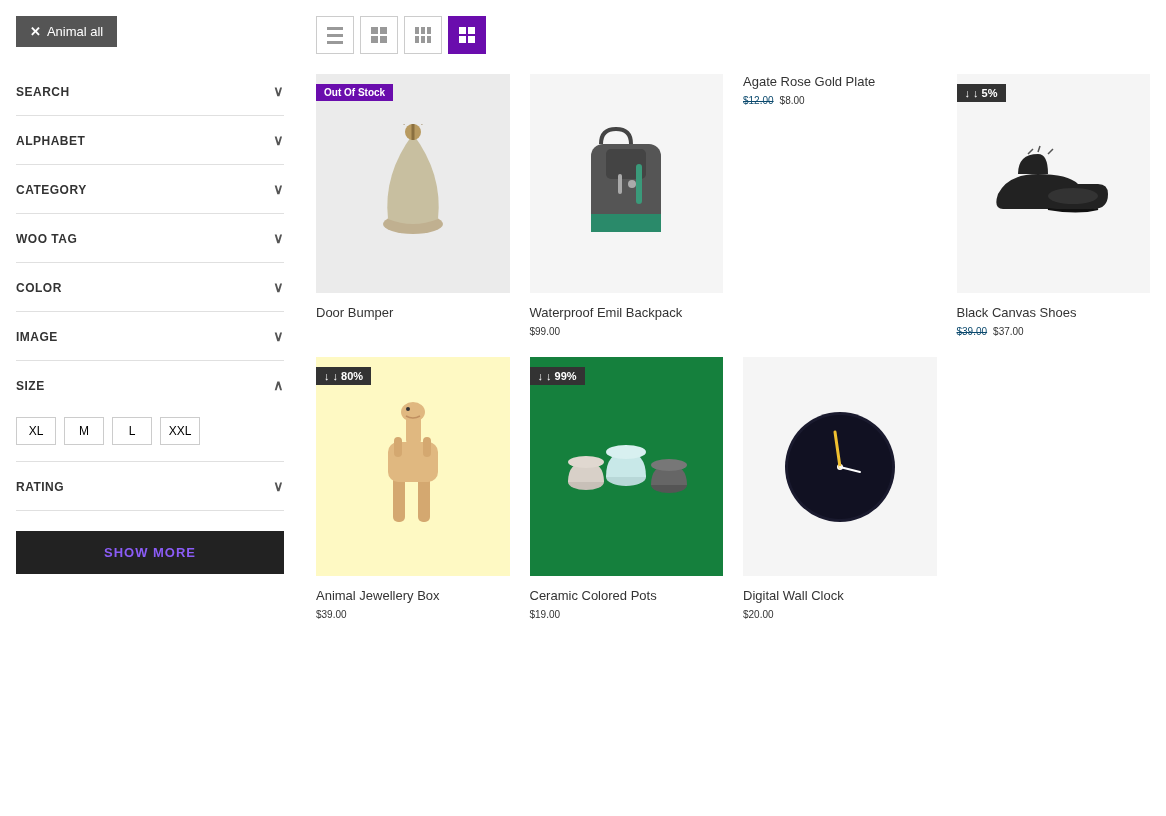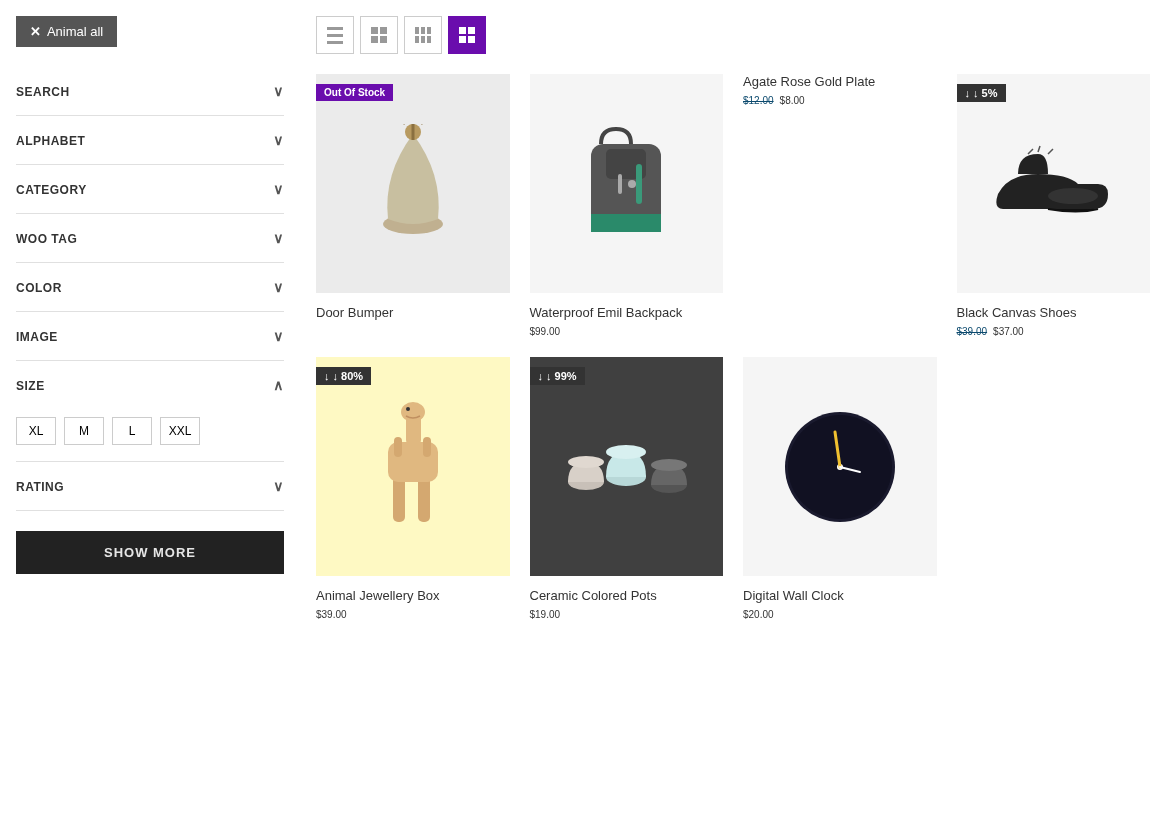--- a/index.html
+++ b/index.html
@@ -18,21 +18,21 @@
       display: flex; justify-content: space-between; align-items: flex-end;
       padding: 16px 0; cursor: pointer; font-weight: bold; font-size: 12px; letter-spacing: 0.5px;
     }
     .filter-header .chevron { font-size: 14px; color: #555; }
     .size-options { display: flex; gap: 8px; padding: 8px 0 16px 0; flex-wrap: wrap; }
     .size-btn {
       border: 1px solid #ccc; background: #fff; padding: 6px 4px;
       cursor: pointer; font-size: 12px; min-width: 40px; text-align: center;
     }
     .show-more-btn {
-      width: 100%; background: #222; color: #e5e5e5; border: none;
+      width: 100%; background: #222; color: #8b5cf6; border: none;
       padding: 14px; font-size: 13px; font-weight: bold; cursor: pointer; margin-top: 20px; letter-spacing: 1px;
     }
 
     
     .main-content { flex: 1; padding: 16px; }
     .toolbar { display: flex; gap: 6px; margin-bottom: 20px; }
     .view-btn {
       width: 38px; height: 38px; border: 1px solid #ccc; background: #fff;
       cursor: pointer; display: flex; align-items: center; justify-content: center;
     }
@@ -236,21 +236,21 @@
         <path d="M38 14 Q45 18 52 14" fill="none" stroke="#c09060" stroke-width="1.5"></path>
         <rect x="26" y="35" width="8" height="20" rx="4" fill="#d4a870"></rect>
         <rect x="55" y="35" width="8" height="20" rx="4" fill="#d4a870"></rect>
       </svg>
             </div>
           </div>
           <div class="product-name">Animal Jewellery Box</div>
           <div class="product-price">$39.00</div>
         </div>
         <div class="product-card">
-          <div class="product-image-wrap" style="background: #404040;">
+          <div class="product-image-wrap" style="background: #15803d;">
             <div class="badge badge-discount">↓ 99%</div>
             <div class="img-placeholder">
               <svg width="130" height="100" viewBox="0 0 130 100">
         <ellipse cx="25" cy="65" rx="18" ry="8" fill="#c8c0b8"></ellipse>
         <path d="M7 65 Q7 45 25 45 Q43 45 43 65" fill="#d8d0c8"></path>
         <ellipse cx="25" cy="45" rx="18" ry="6" fill="#e0d8d0"></ellipse>
         <ellipse cx="65" cy="60" rx="20" ry="9" fill="#b8d8d8"></ellipse>
         <path d="M45 60 Q45 35 65 35 Q85 35 85 60" fill="#c8e8e8"></path>
         <ellipse cx="65" cy="35" rx="20" ry="7" fill="#d8f0f0"></ellipse>
         <ellipse cx="108" cy="68" rx="18" ry="8" fill="#555"></ellipse>

